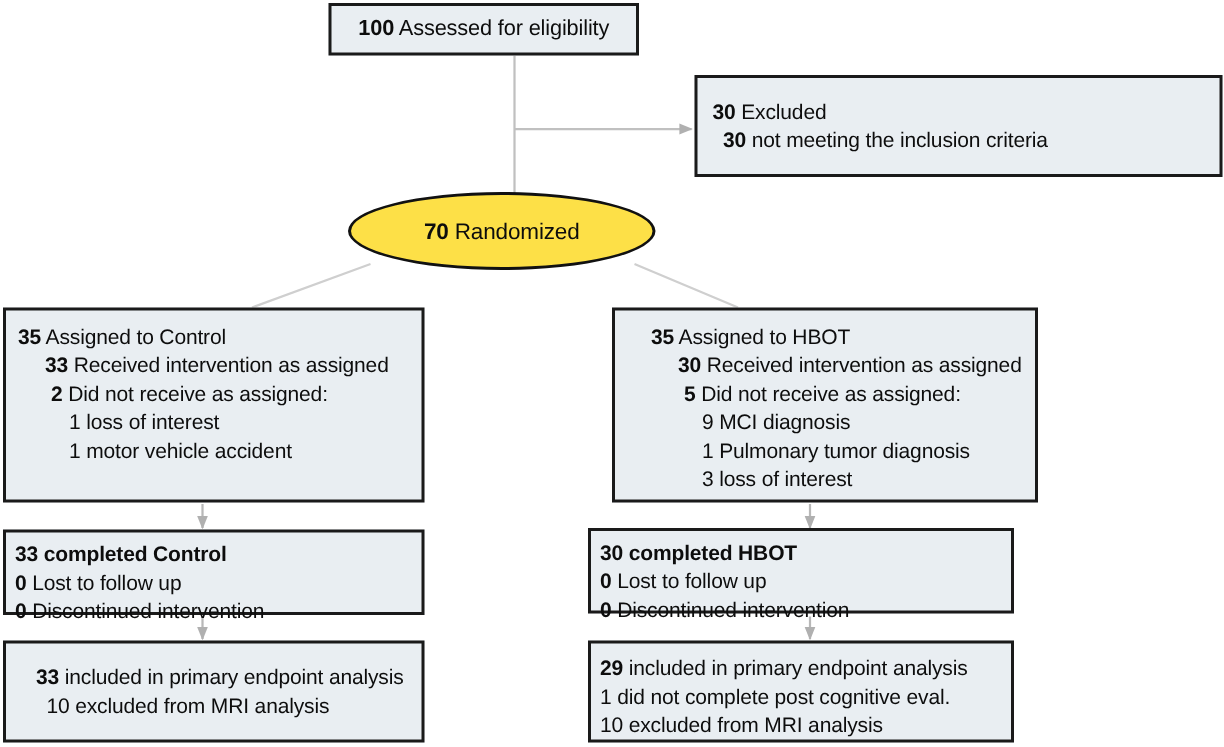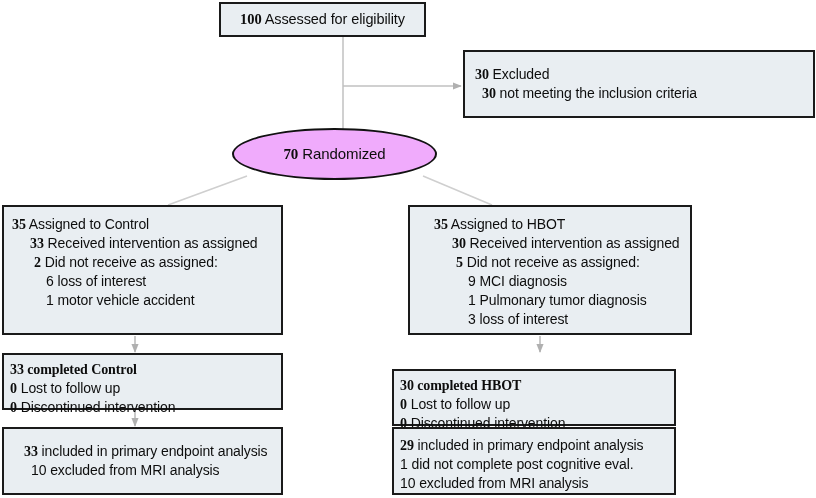--- a/index.html
+++ b/index.html
@@ -43,21 +43,21 @@
     flex-direction: column;
     justify-content: center;
   }
 
   .line {
     font-size: 14px;
     line-height: 19px;
     white-space: nowrap;
     letter-spacing: -0.1px;
   }
-  .line b { font-weight: bold; font-family: Liberation Serif, serif; }
+  .line b { font-weight: bold; }
 
   .indent1 { padding-left: 18px; }
   .indent2 { padding-left: 34px; }
   .indent-half { padding-left: 7px; }
 
   
   #node-assessed {
     left: 219px; top: 2px; width: 207px; height: 35px;
     align-items: center;
     justify-content: center;
@@ -69,21 +69,21 @@
     padding-left: 10px;
     justify-content: center;
   }
 
   #node-randomized {
     left: 232px; top: 128px; width: 205px; height: 52px;
     border-radius: 50%;
     border: 2.5px solid #111;
     align-items: center;
     justify-content: center;
-    background: #f0abfc;
+    background: #fde047;
   }
   #node-randomized .line { font-size: 15px; }
 
   #node-control-assigned {
     left: 2px; top: 205px; width: 281px; height: 130px;
     padding: 8px 0 0 8px;
     justify-content: flex-start;
   }
   #node-hbot-assigned {
     left: 392px; top: 205px; width: 284px; height: 130px;
@@ -91,21 +91,21 @@
     justify-content: flex-start;
     margin-left: 16px;
   }
 
   #node-control-completed {
     left: 2px; top: 353px; width: 281px; height: 57px;
     padding: 5px 0 0 6px;
     justify-content: flex-start;
   }
   #node-hbot-completed {
-    left: 392px; top: 369px; width: 284px; height: 57px;
+    left: 392px; top: 352px; width: 284px; height: 57px;
     padding: 5px 0 0 6px;
     justify-content: flex-start;
   }
 
   #node-control-analysis {
     left: 2px; top: 427px; width: 281px; height: 68px;
     padding-left: 20px;
     justify-content: center;
   }
   #node-hbot-analysis {
@@ -167,21 +167,21 @@
   <div class="node" id="node-control-assigned">
     <div class="line">
       <b>35</b><span> Assigned to Control</span>
     </div>
     <div class="line indent1">
       <b>33</b><span> Received intervention as assigned</span>
     </div>
     <div class="line" style="padding-left:22px">
       <b>2</b><span> Did not receive as assigned:</span>
     </div>
-    <div class="line indent2">6 loss of interest</div>
+    <div class="line indent2">1 loss of interest</div>
     <div class="line indent2">1 motor vehicle accident</div>
   </div>
 
   <div class="node" id="node-hbot-assigned">
     <div class="line">
       <b>35</b><span> Assigned to HBOT</span>
     </div>
     <div class="line indent1">
       <b>30</b><span> Received intervention as assigned</span>
     </div>

